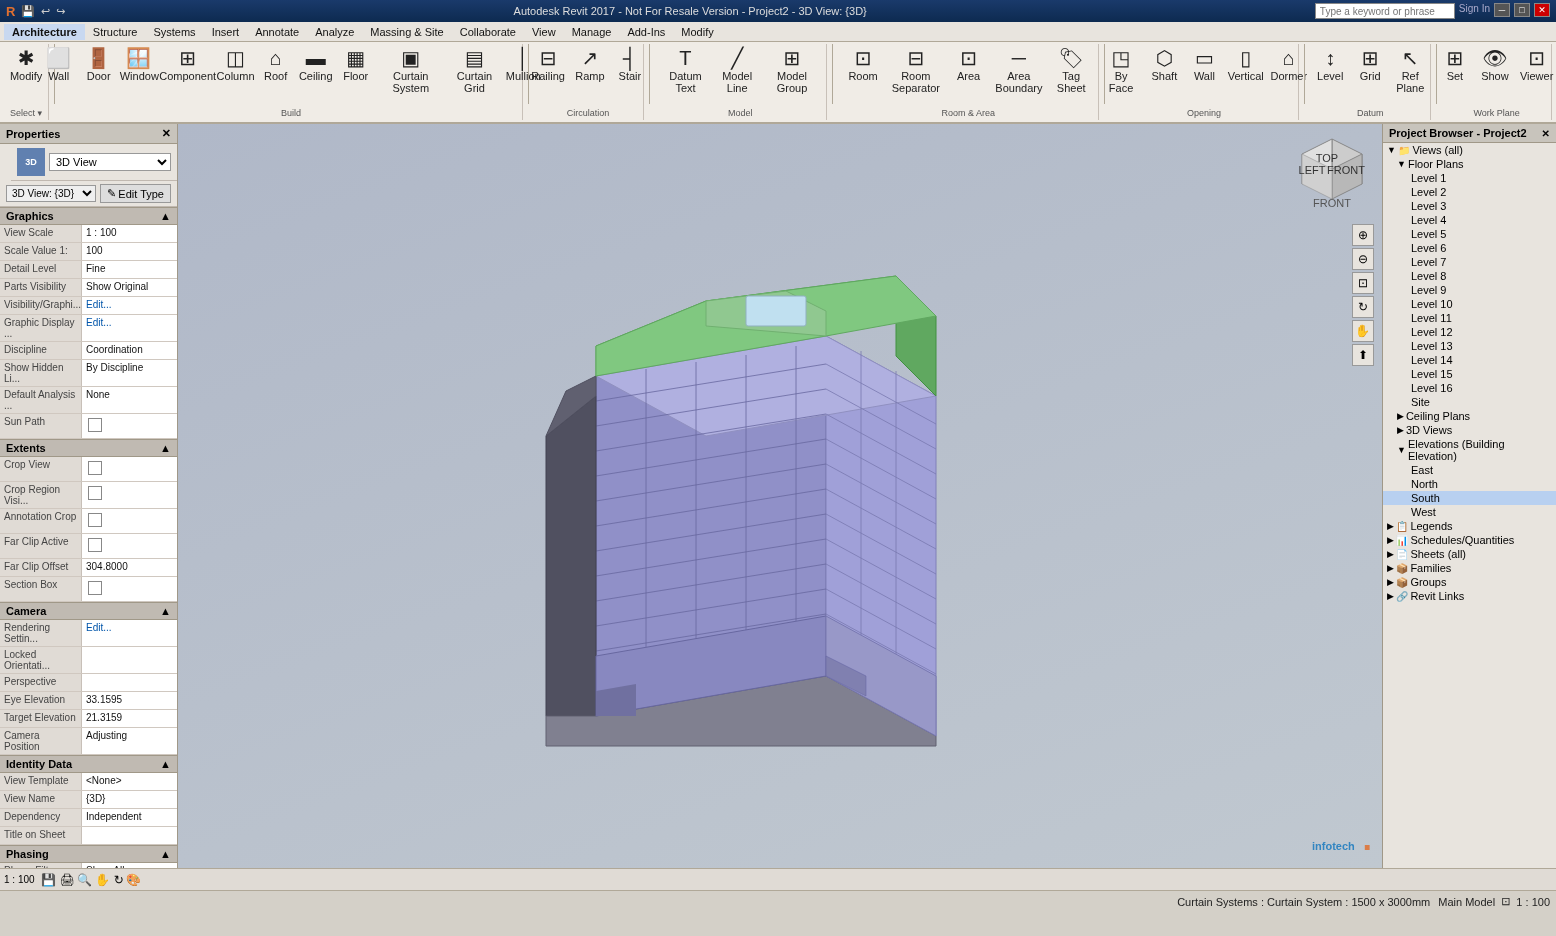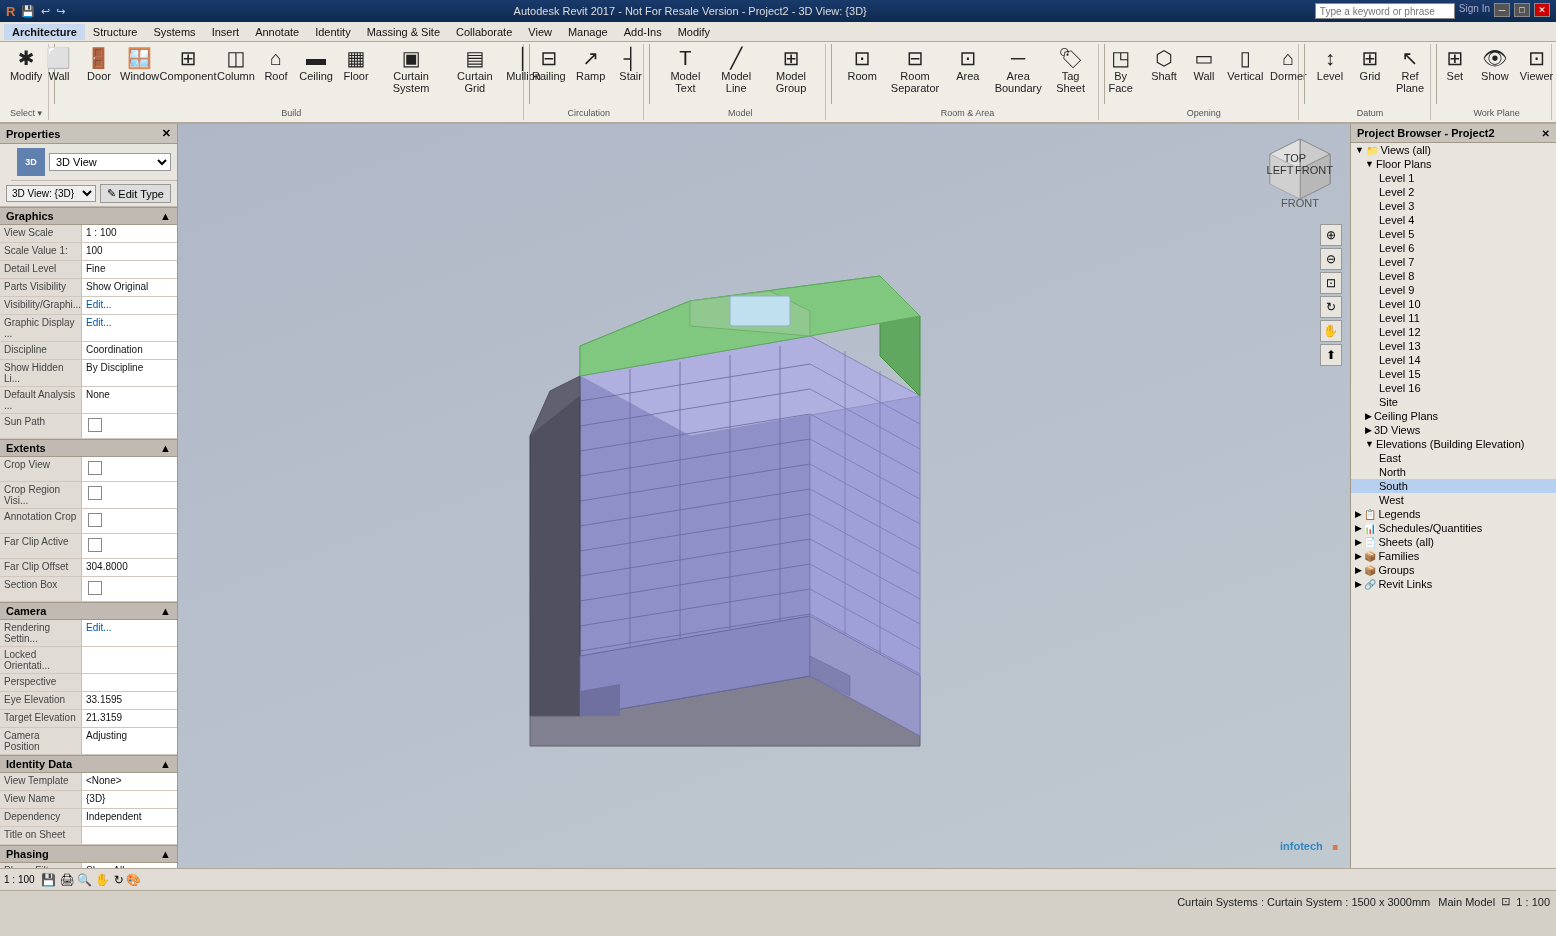--- a/index.html
+++ b/index.html
@@ -194,21 +194,21 @@
       border: 1px solid #999;
       display: flex;
       align-items: center;
       justify-content: center;
       cursor: pointer;
       font-size: 12px;
     }
 
     
     #project-browser {
-      width: 206px;
+      width: 174px;
       background: #e8e4de;
       border-left: 1px solid #a09888;
       display: flex;
       flex-direction: column;
       flex-shrink: 0;
     }
     .browser-header {
       background: #c8c4bc;
       padding: 3px 6px;
       font-weight: bold;
@@ -305,21 +305,21 @@
     <div class="title-btn close">✕</div>
   </div>
 </div>
 
 <div id="menu-bar">
   <span class="menu-item active">Architecture</span>
   <span class="menu-item">Structure</span>
   <span class="menu-item">Systems</span>
   <span class="menu-item">Insert</span>
   <span class="menu-item">Annotate</span>
-  <span class="menu-item">Identity</span>
+  <span class="menu-item">Analyze</span>
   <span class="menu-item">Massing &amp; Site</span>
   <span class="menu-item">Collaborate</span>
   <span class="menu-item">View</span>
   <span class="menu-item">Manage</span>
   <span class="menu-item">Add-Ins</span>
   <span class="menu-item">Modify</span>
 </div>
 
 <div id="ribbon-panel">
 
@@ -401,21 +401,21 @@
       </div>
     </div>
     <div class="ribbon-group-label">Circulation</div>
   </div>
   <div class="separator"></div>
 
   <div class="ribbon-group">
     <div class="ribbon-items">
       <div class="ribbon-btn">
         <span class="icon">T</span>
-        <span>Model Text</span>
+        <span>Datum Text</span>
       </div>
       <div class="ribbon-btn">
         <span class="icon">╱</span>
         <span>Model Line</span>
       </div>
       <div class="ribbon-btn">
         <span class="icon">⊞</span>
         <span>Model Group</span>
       </div>
     </div>

